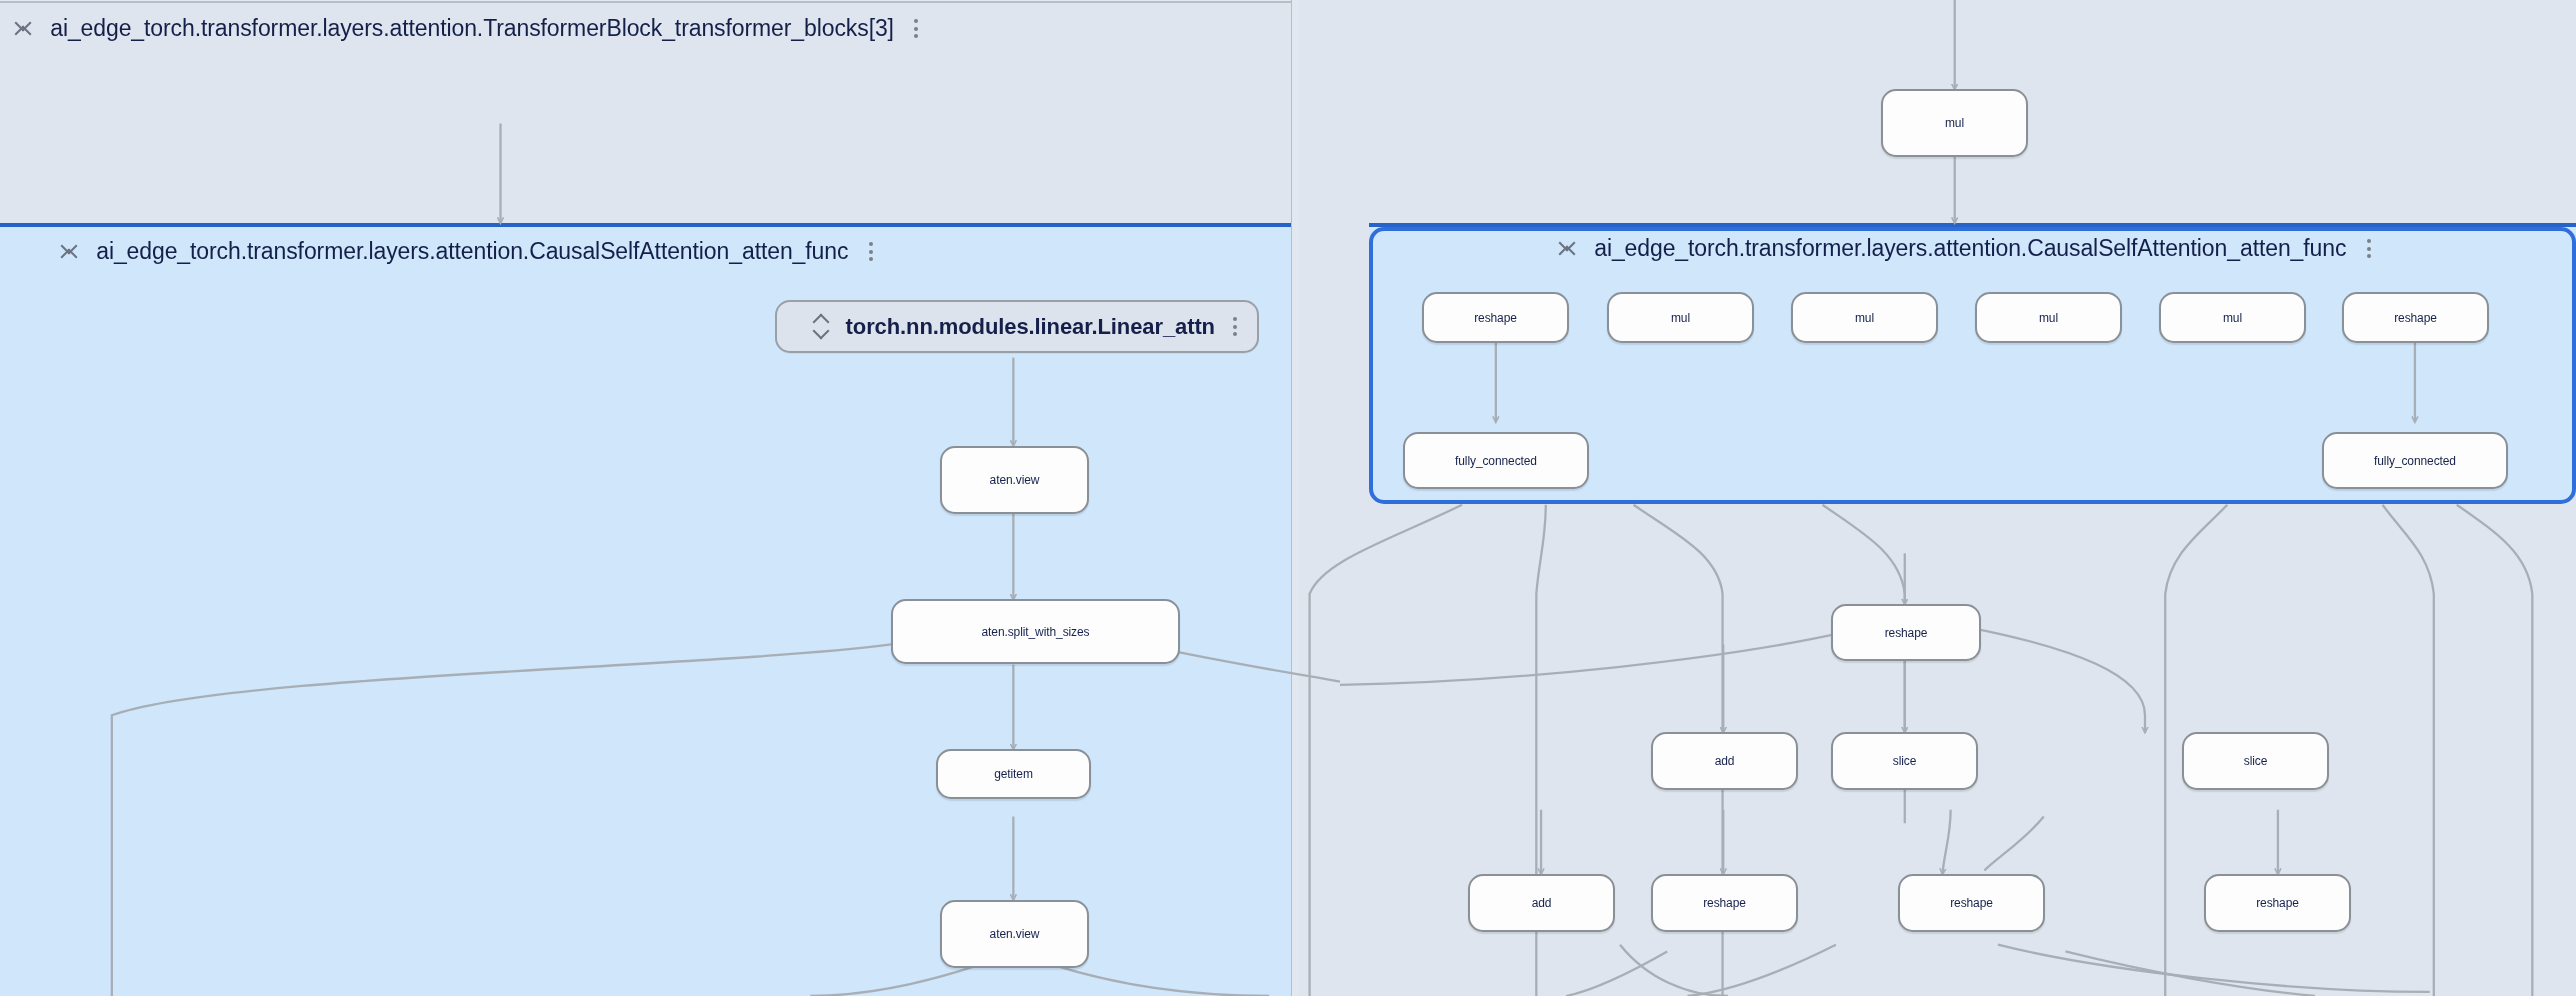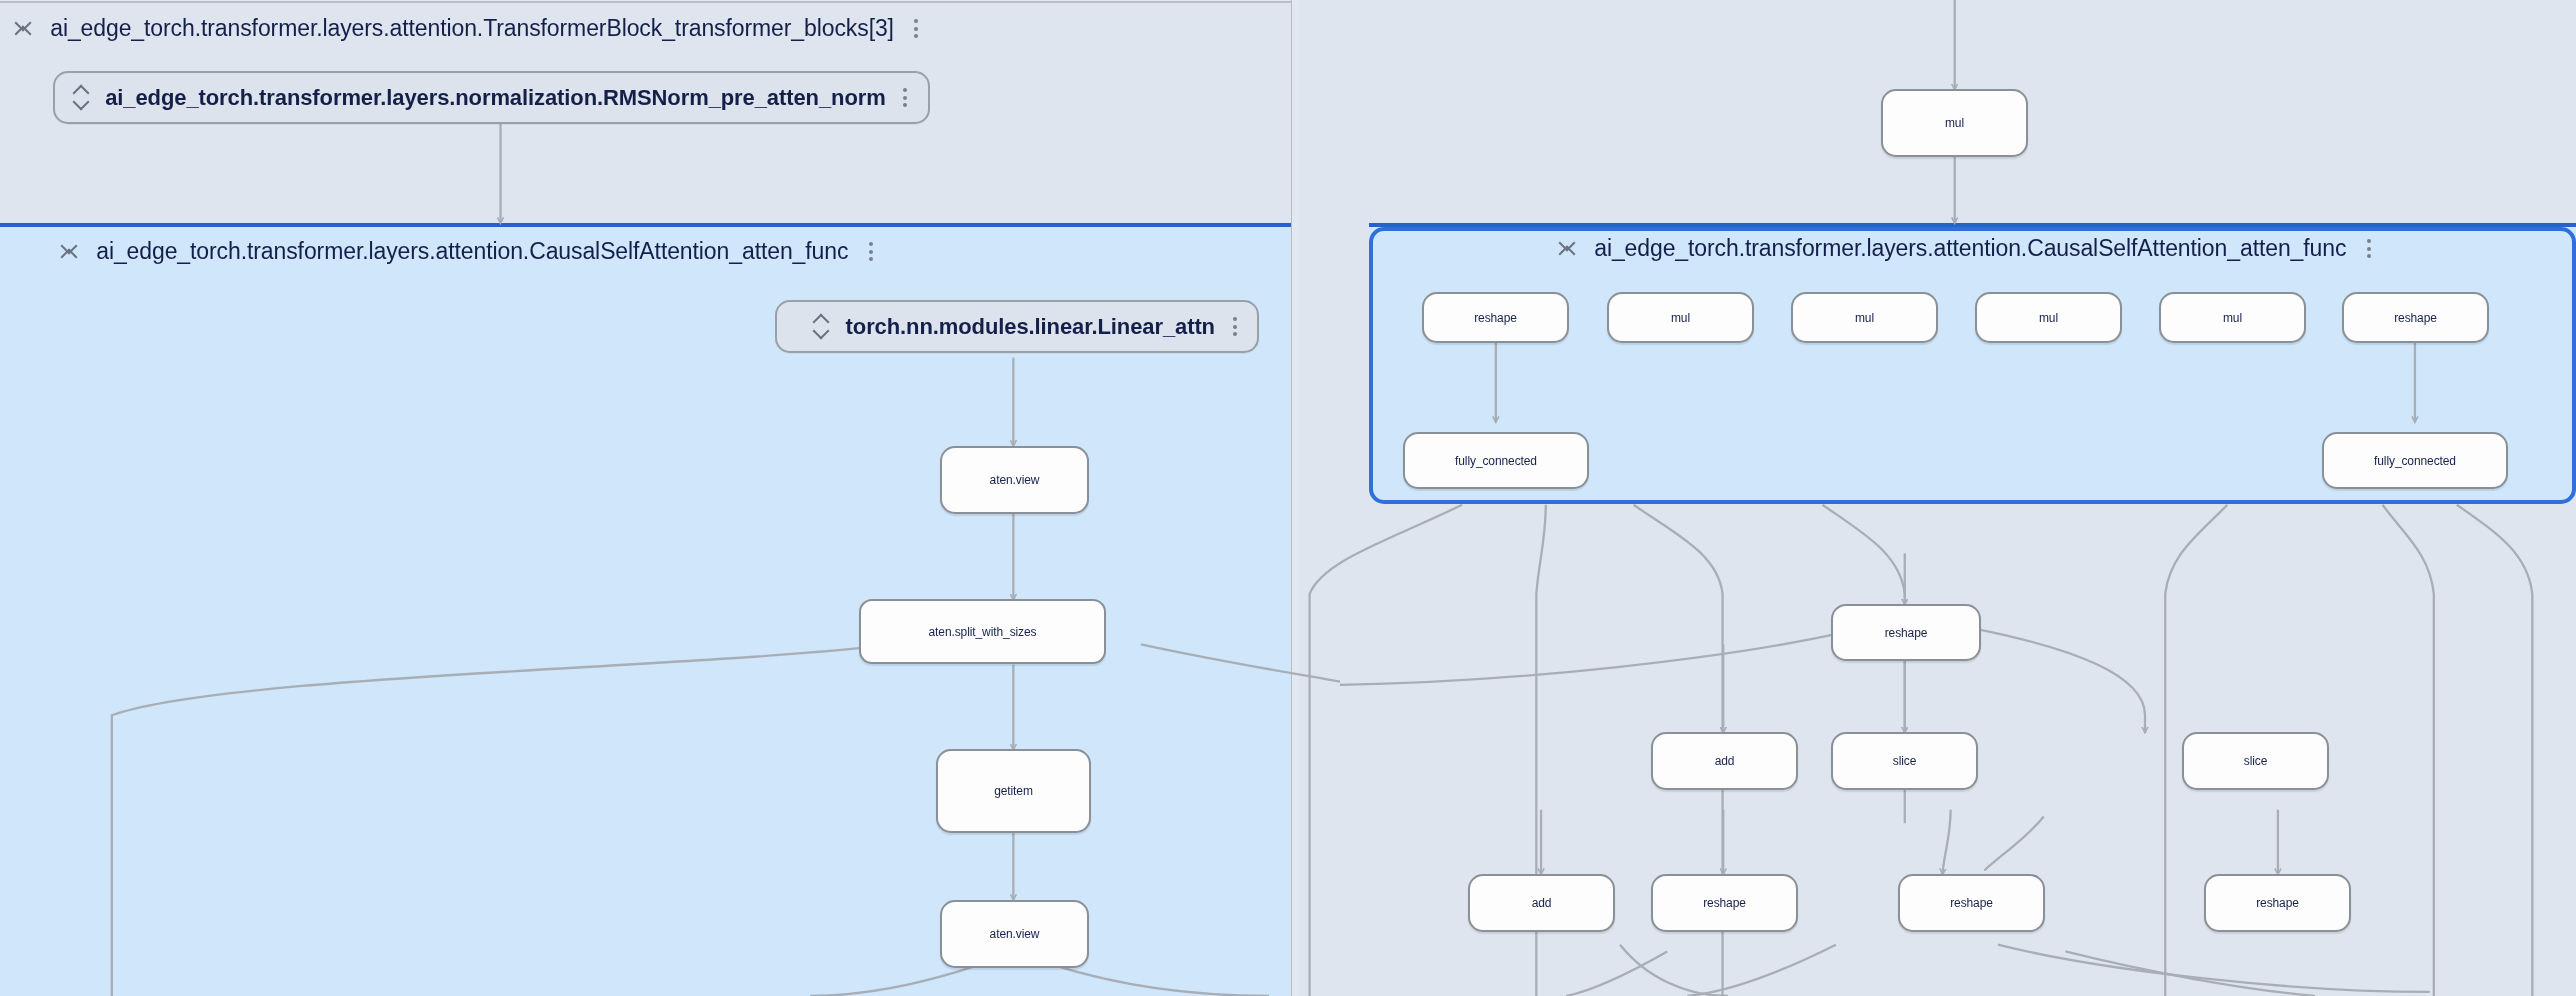--- a/index.html
+++ b/index.html
@@ -196,32 +196,20 @@
         <i class="down"></i>
     </span>
     <span class="title">ai_edge_torch.transformer.layers.attention.TransformerBlock_transformer_blocks[3]</span>
     <span class="dots-icon">
       <b></b>
         <b></b>
         <b></b>
     </span>
   </div>
 
-  <div class="module-pill" style="left:53px; top:71px;">
-    <span class="chev-icon">
-      <i class="up"></i>
-        <i class="down"></i>
-    </span>
-    <span class="title">ai_edge_torch.transformer.layers.normalization.RMSNorm_pre_atten_norm</span>
-    <span class="dots-icon">
-      <b></b>
-        <b></b>
-        <b></b>
-    </span>
-  </div>
 
   <div class="group-header" style="left:61px; top:238px;">
     <span class="chev-icon collapse">
       <i class="up"></i>
         <i class="down"></i>
     </span>
     <span class="title">ai_edge_torch.transformer.layers.attention.CausalSelfAttention_atten_func</span>
     <span class="dots-icon">
       <b></b>
         <b></b>
@@ -239,25 +227,25 @@
       <b></b>
         <b></b>
         <b></b>
     </span>
   </div>
 
   <div class="op-node" style="left:940px; top:446px; width:149px; height:68px;">
     <span>aten.view</span>
   </div>
 
-  <div class="op-node" style="left:859px; top:599px; width:247px; height:65px;border-radius:13px;">
+  <div class="op-node" style="left:891px; top:599px; width:289px; height:65px;">
     <span>aten.split_with_sizes</span>
   </div>
 
-  <div class="op-node" style="left:936px; top:749px; width:155px; height:84px;">
+  <div class="op-node" style="left:936px; top:749px; width:155px; height:50px;">
     <span>getitem</span>
   </div>
 
   <div class="op-node" style="left:940px; top:900px; width:149px; height:68px;">
     <span>aten.view</span>
   </div>
 
   <div class="op-node" style="left:1881px; top:89px; width:147px; height:68px;">
     <span>mul</span>
   </div>

